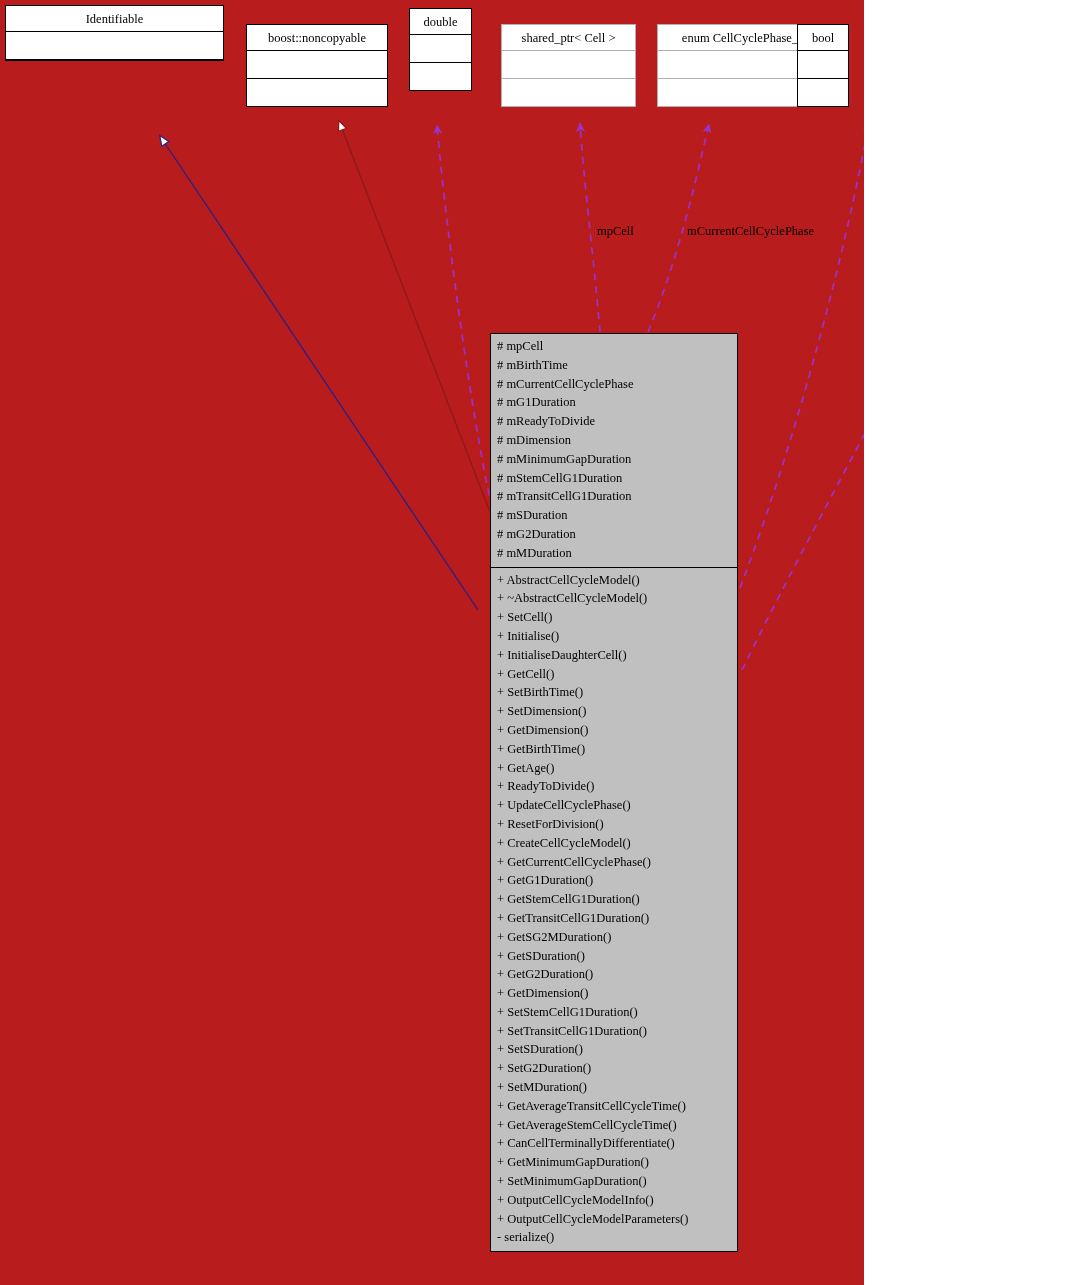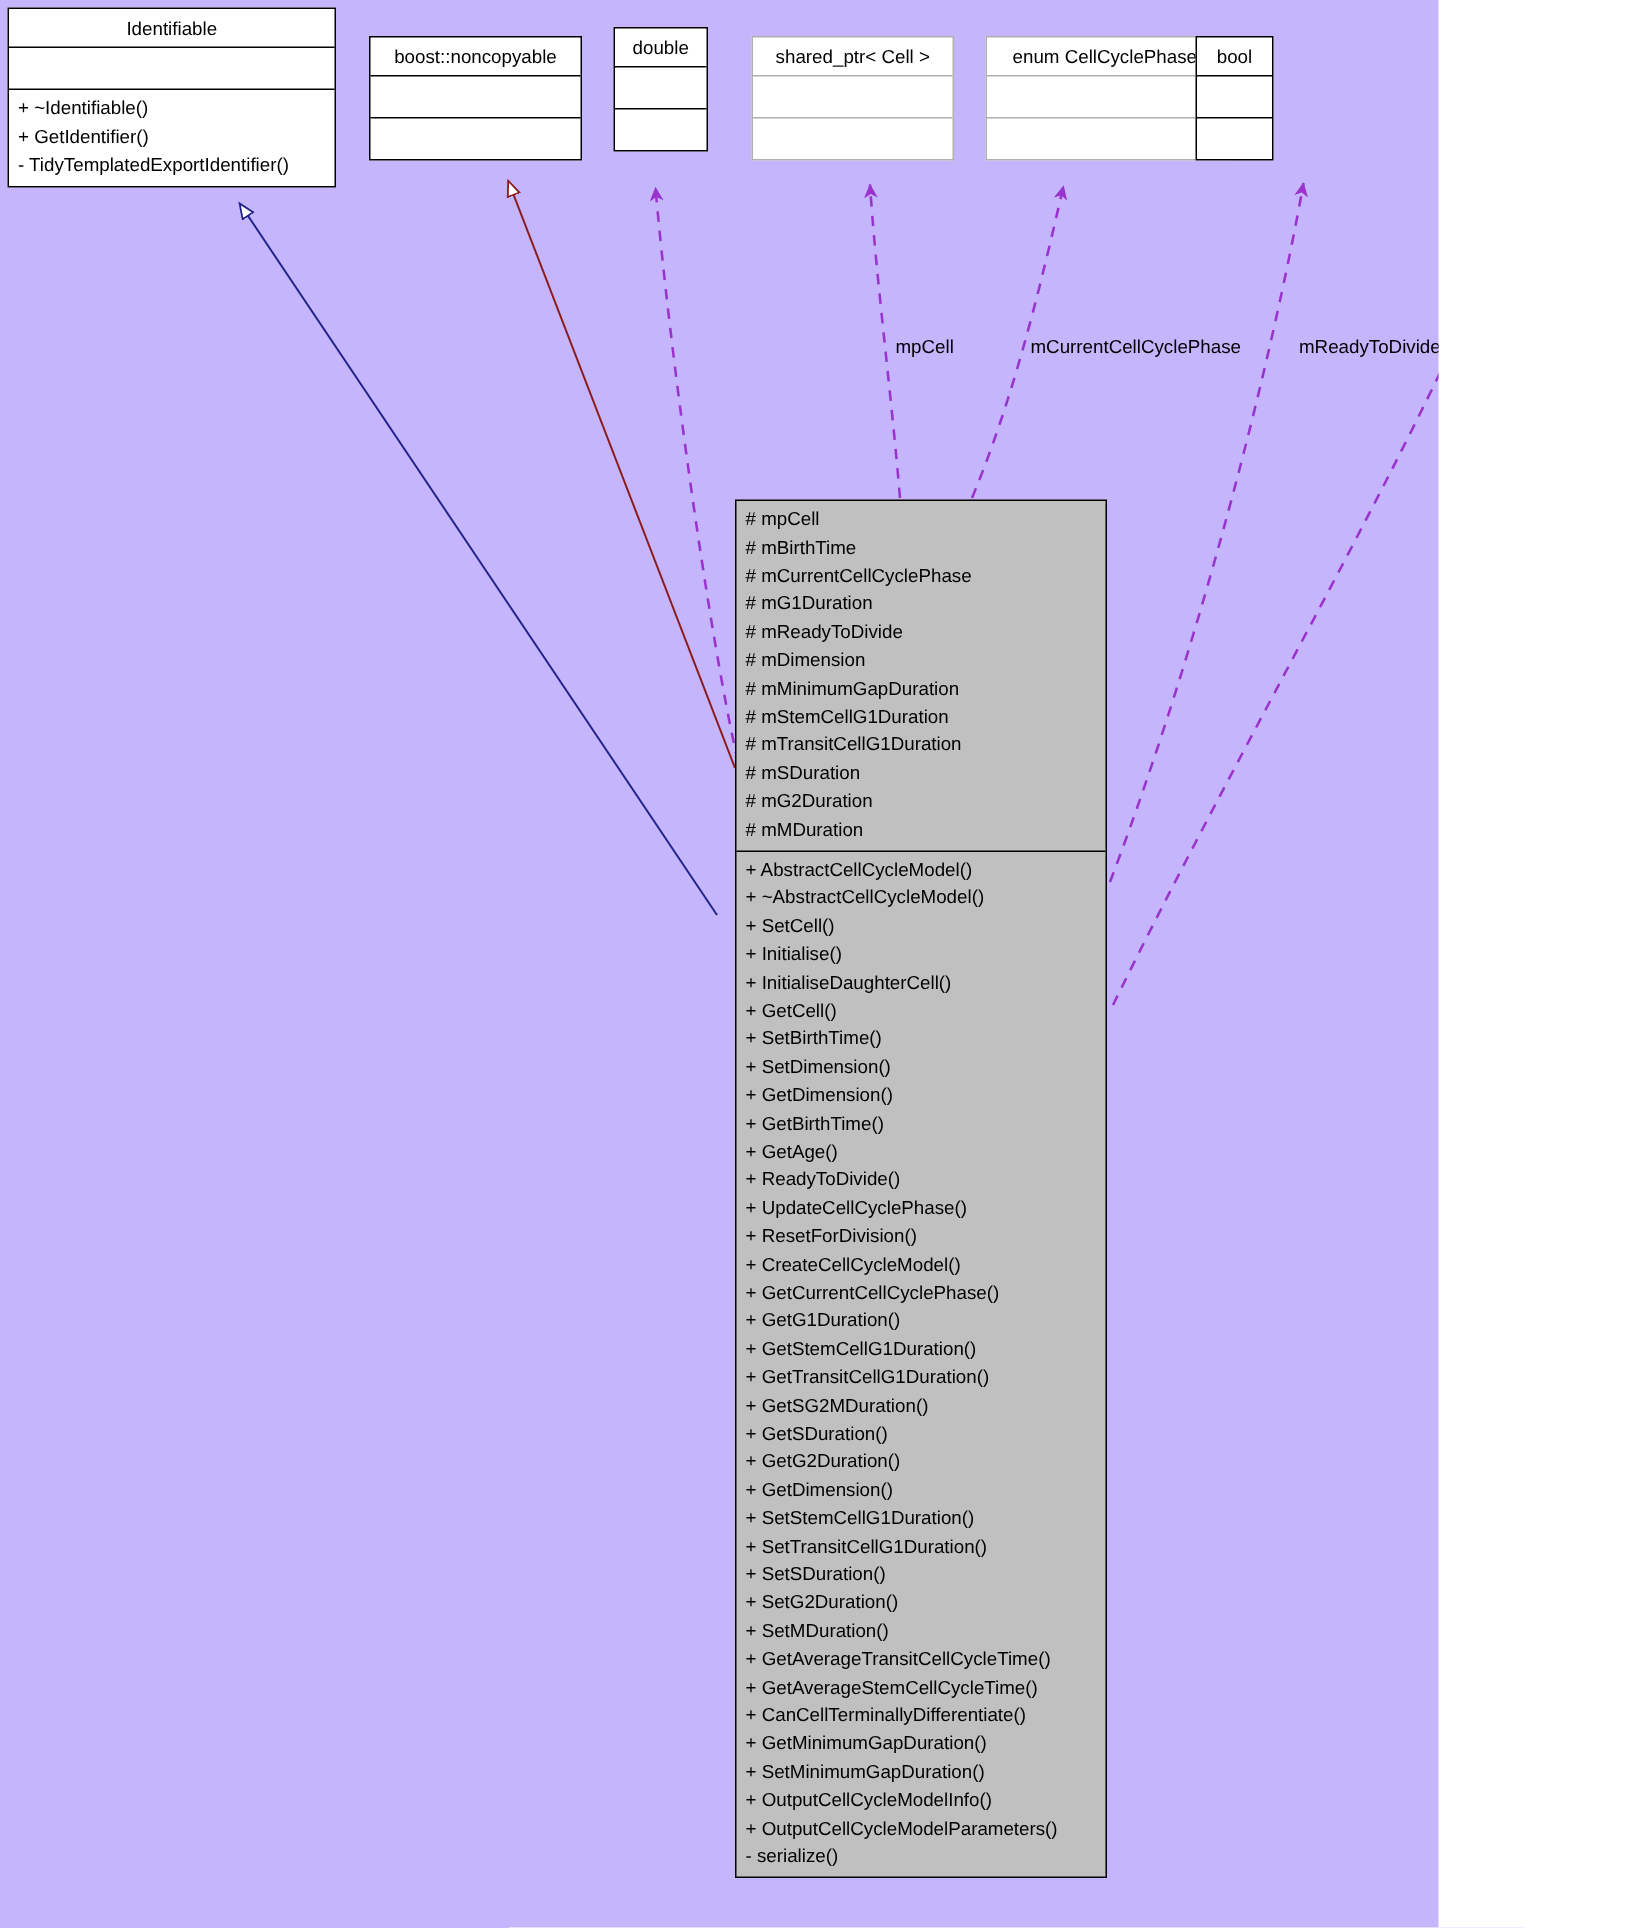--- a/index.html
+++ b/index.html
@@ -2,24 +2,24 @@
 <html><head>
 <meta charset="utf-8">
 <style>
   html, body {
     margin: 0;
     padding: 0;
     background: #ffffff;
   }
   #canvas {
     position: relative;
-    width: 959px;
+    width: 864px;
     height: 1285px;
-    background: #c4b5fd;
-    font-family: Liberation Sans, sans-serif;
+    background: #b91c1c;
+    font-family: Liberation Serif, serif;
     overflow: hidden;
   }
   svg.edges {
     position: absolute;
     left: 0; top: 0;
     width: 1091px;
     height: 1285px;
     pointer-events: none;
   }
 
@@ -101,34 +101,29 @@
     <path d="M 648,332 C 678,260 696,180 709,124" fill="none" stroke="#9a32cd" stroke-width="1.7" stroke-dasharray="7,6" marker-end="url(#arrow-solid-purple)"></path>
 
     <path d="M 740,588 C 800,430 848,240 869,122" fill="none" stroke="#9a32cd" stroke-width="1.7" stroke-dasharray="7,6" marker-end="url(#arrow-solid-purple)"></path>
 
     <path d="M 742,670 C 840,470 972,250 1013,122" fill="none" stroke="#9a32cd" stroke-width="1.7" stroke-dasharray="7,6" marker-end="url(#arrow-solid-purple)"></path>
   </svg>
 
   <div class="uml-box" style="left:5px; top:5px; width:219px;">
     <div class="uml-title">Identifiable</div>
     <div class="uml-section empty"></div>
-    <div class="uml-section last">
-      <div class="uml-row">+ ~Identifiable()</div>
-      <div class="uml-row">+ GetIdentifier()</div>
-      <div class="uml-row">- TidyTemplatedExportIdentifier()</div>
-    </div>
   </div>
 
   <div class="uml-box" style="left:246px; top:24px; width:142px;">
     <div class="uml-title">boost::noncopyable</div>
     <div class="uml-section empty"></div>
     <div class="uml-section last empty"></div>
   </div>
 
-  <div class="uml-box" style="left:409px; top:18px; width:63px;">
+  <div class="uml-box" style="left:409px; top:8px; width:63px;">
     <div class="uml-title">double</div>
     <div class="uml-section empty"></div>
     <div class="uml-section last empty"></div>
   </div>
 
   <div class="uml-box gray-border" style="left:657px; top:24px; width:166px;">
     <div class="uml-title">enum CellCyclePhase_</div>
     <div class="uml-section empty"></div>
     <div class="uml-section last empty"></div>
   </div>

